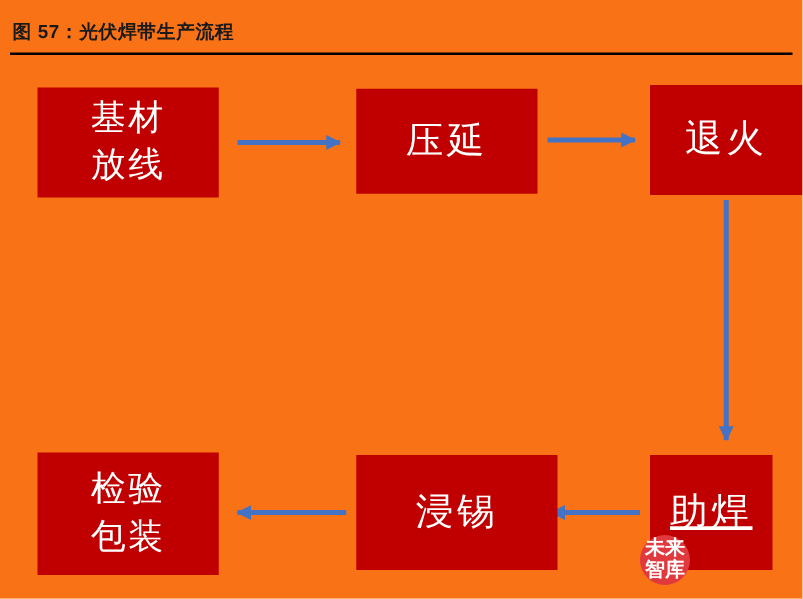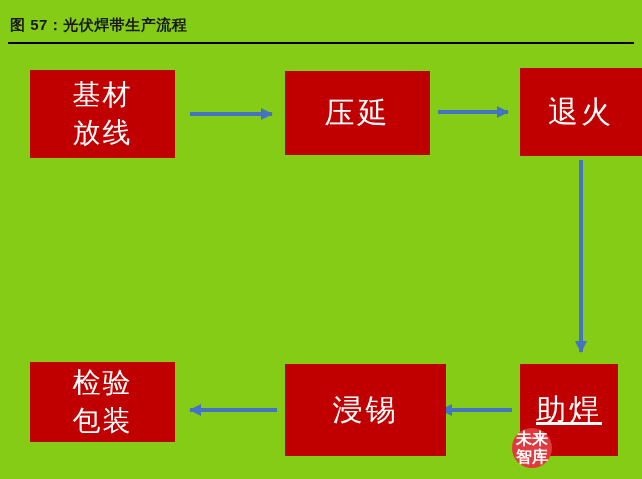--- a/index.html
+++ b/index.html
@@ -1,20 +1,20 @@
 <!DOCTYPE html>
 <html style="--node-bg: #c00000; --node-text: #ffffff; --arrow: #4472c4; --title-text: #1a1a1a; --divider: #000000; --watermark-red: #e03a3e; --watermark-text: #404040;"><head>
 <meta charset="utf-8">
 <style>
   html, body { margin: 0; padding: 0; background: #ffffff; }
   .page {
     position: relative;
     width: 642px;
     height: 479px;
-    background: #84cc16;
+    background: #f97316;
     overflow: hidden;
     font-family: "Liberation Sans", "DejaVu Sans", sans-serif;
   }
 
   
   .fig-title {
     position: absolute;
     left: 10px;
     top: 16px;
     margin: 0;
@@ -55,21 +55,21 @@
     white-space: pre-line;
     line-height: 1.35;
   }
   .node.two-line { font-size: 28px; letter-spacing: 2px; }
 
   .n1 { left: 30px;  top: 70px;  width: 145px; height: 88px; }
   .n2 { left: 285px; top: 71px;  width: 145px; height: 84px; }
   .n3 { left: 520px; top: 68px;  width: 122px; height: 88px; }
   .n4 { left: 520px; top: 364px; width: 98px; height: 92px; text-decoration: underline; }
   .n5 { left: 285px; top: 364px; width: 161px; height: 92px; }
-  .n6 { left: 30px;  top: 362px; width: 145px; height: 80px; }
+  .n6 { left: 30px;  top: 362px; width: 145px; height: 98px; }
 
   
   .wm-logo {
     position: absolute;
     left: 512px;
     top: 428px;
     width: 40px;
     height: 40px;
     border-radius: 50%;
     background: var(--watermark-red, #e03a3e);

